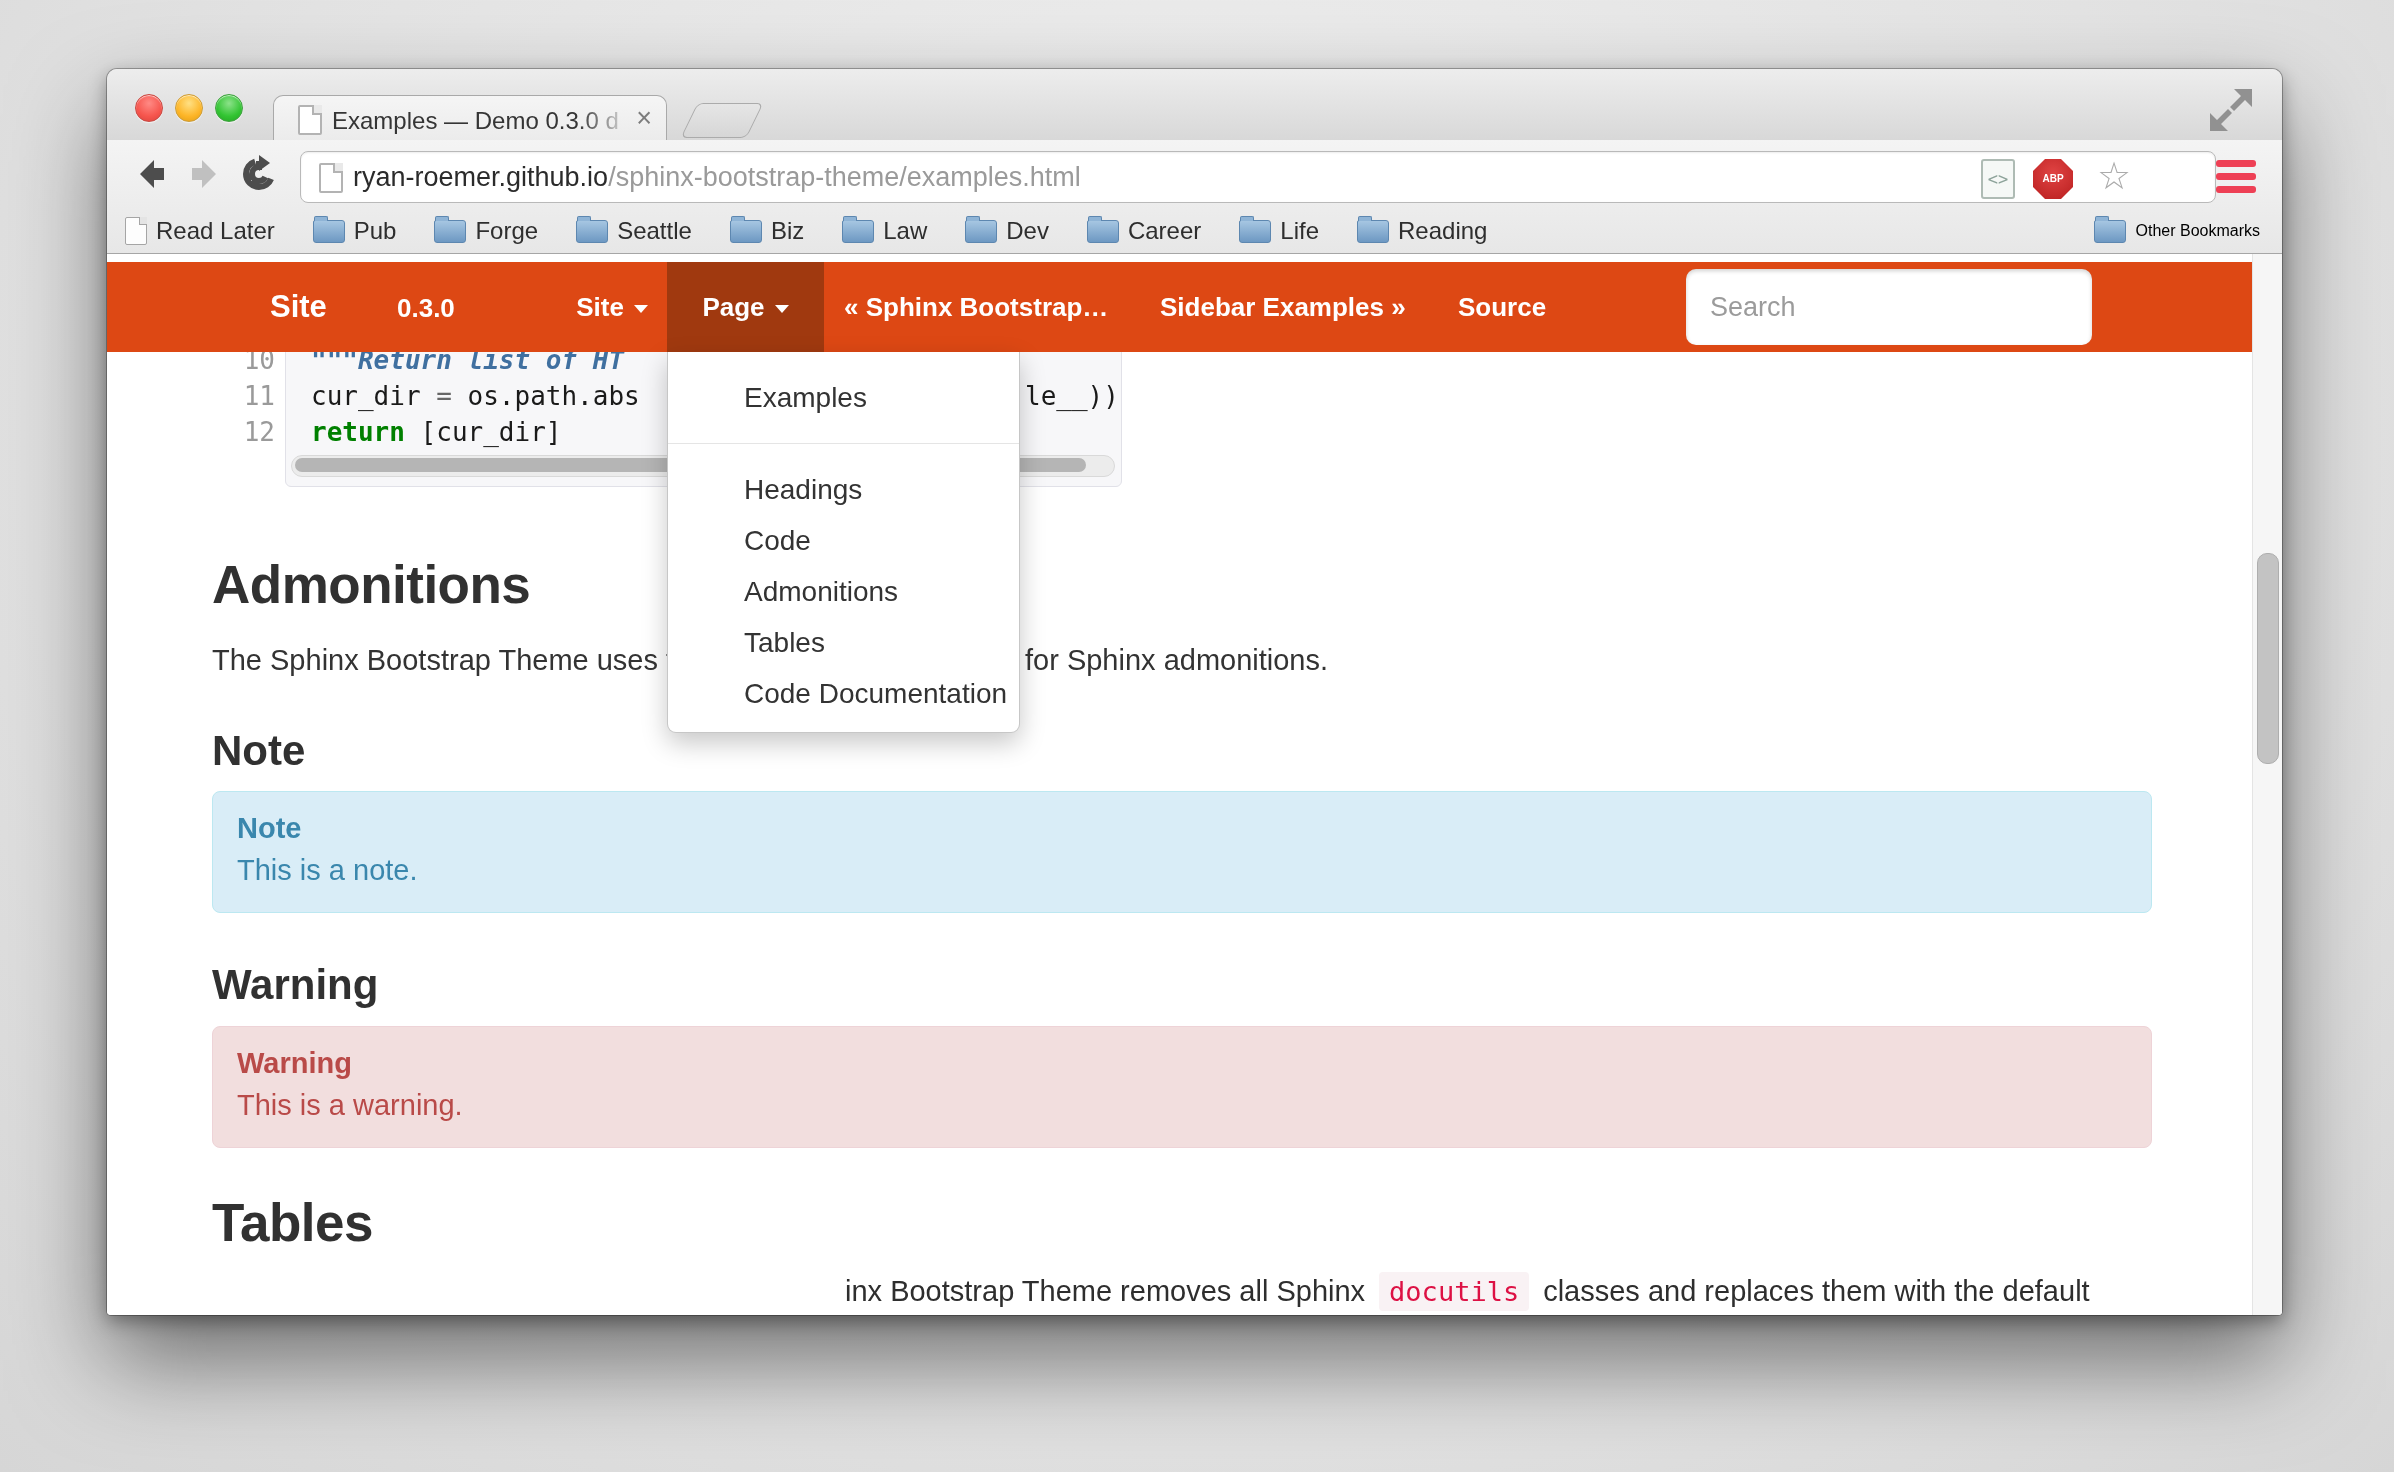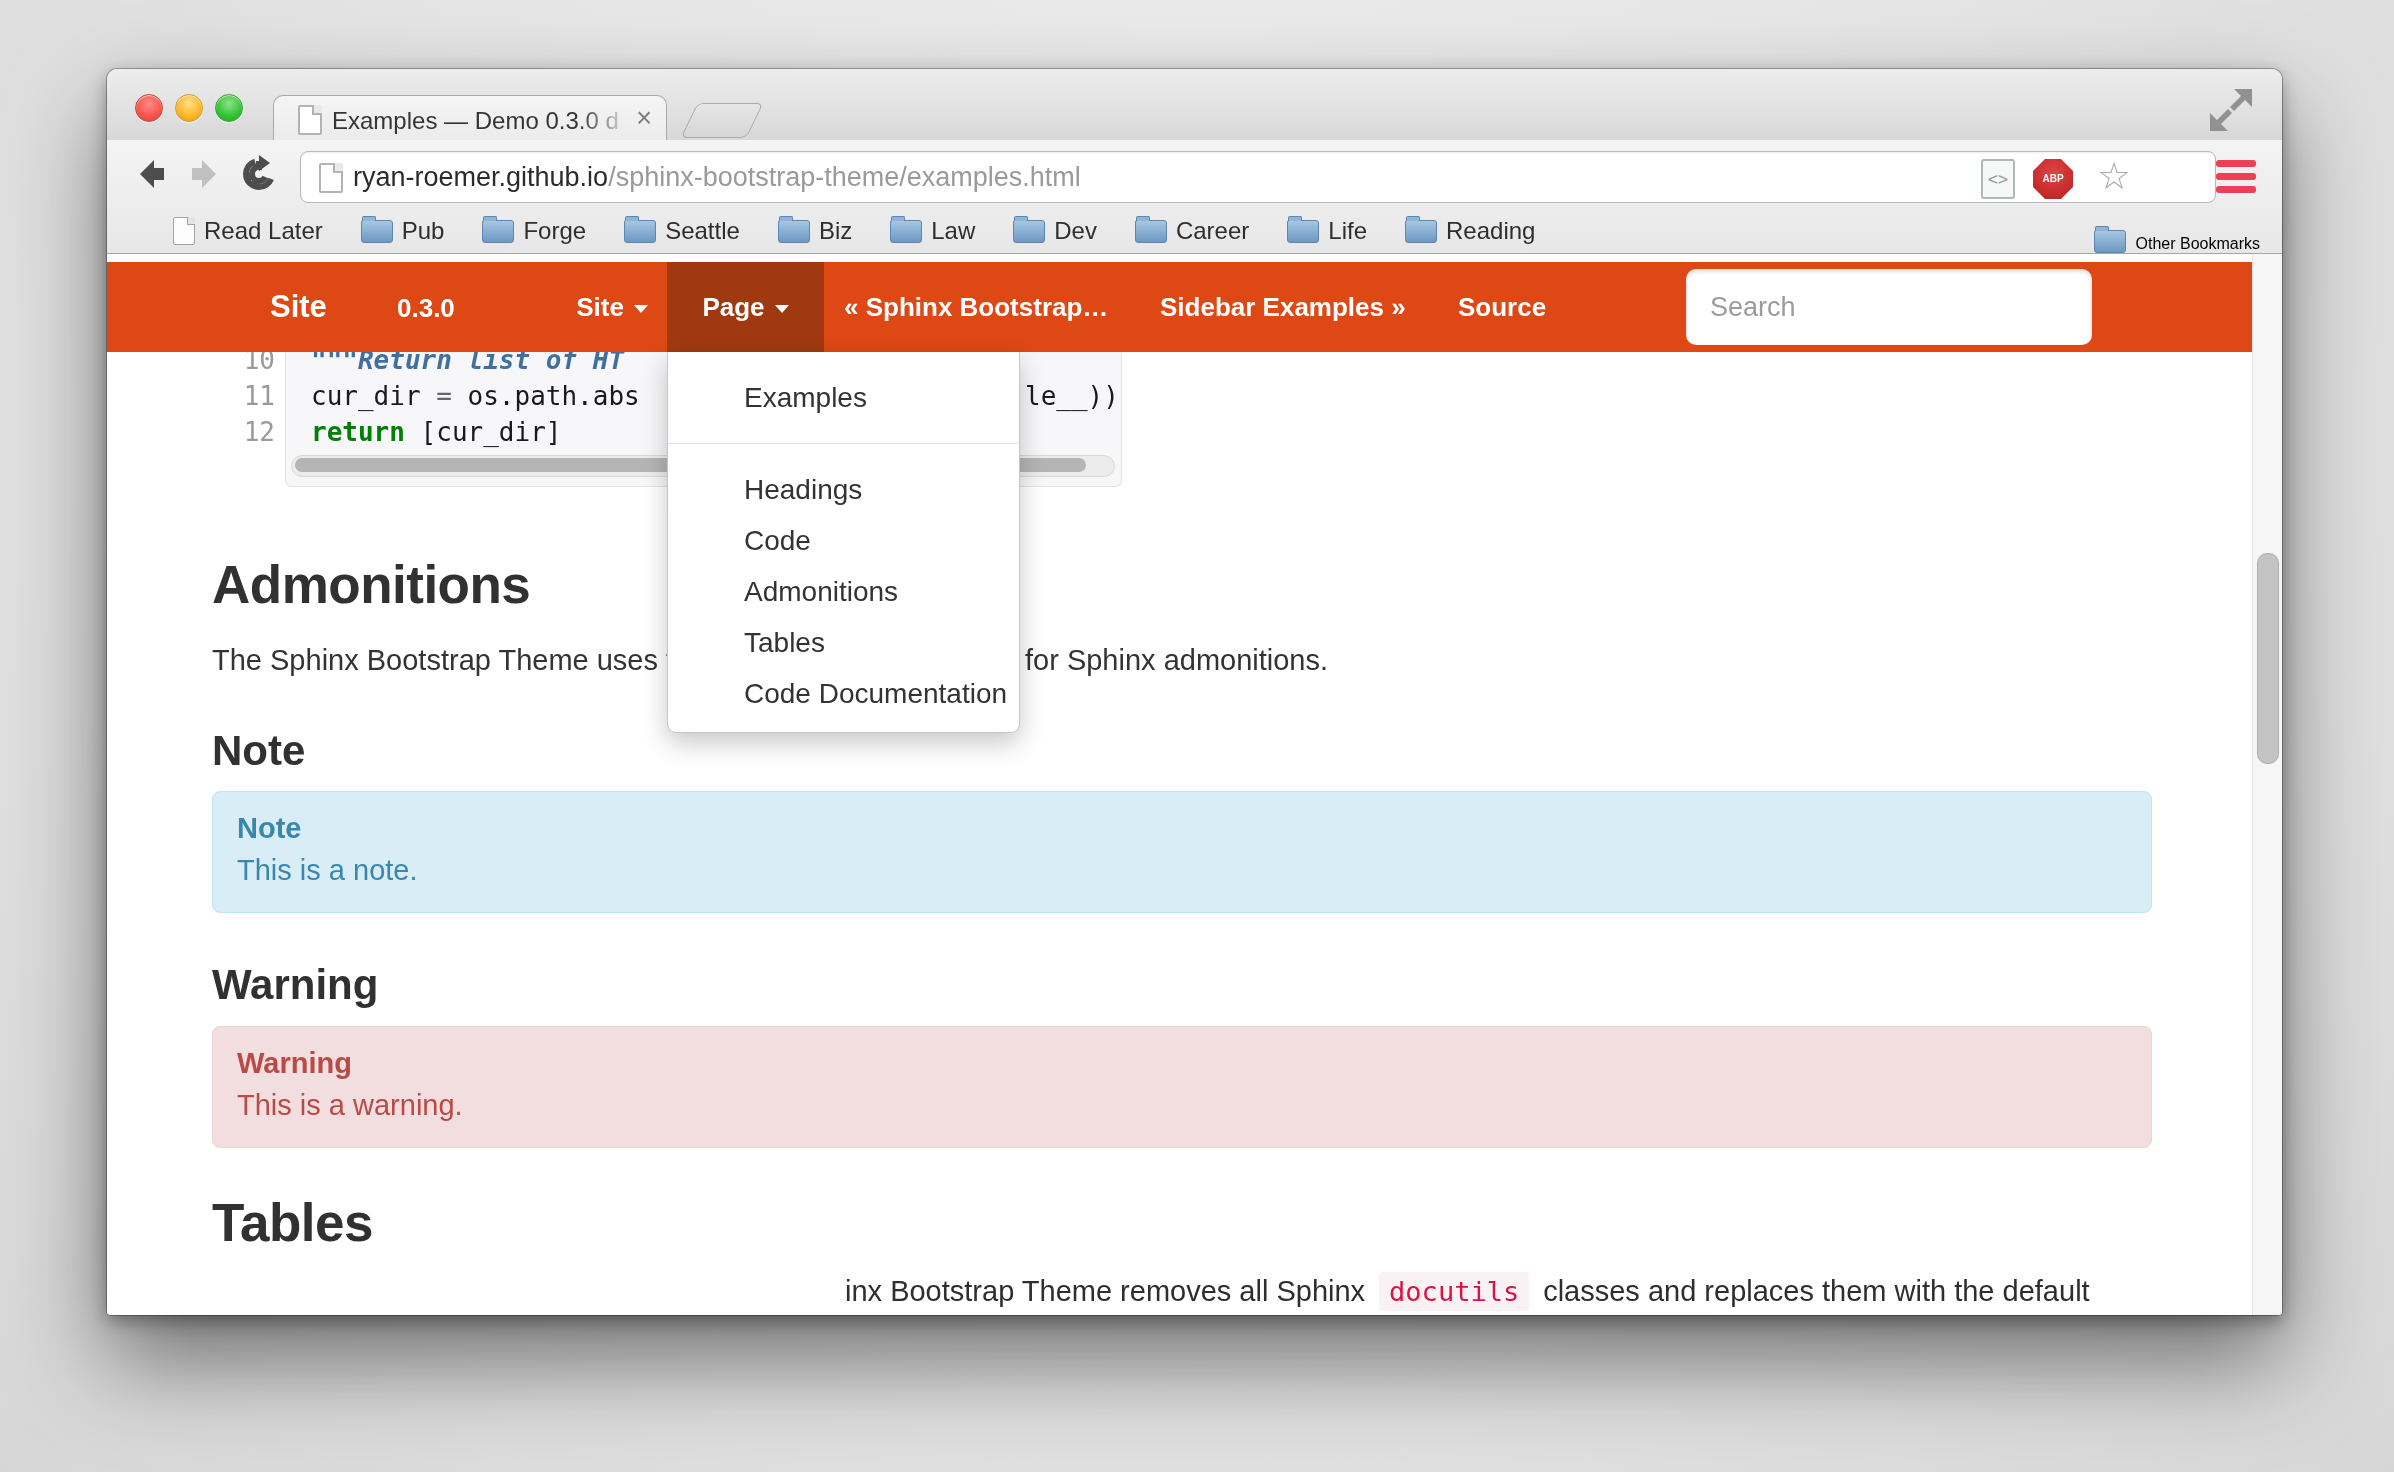--- a/index.html
+++ b/index.html
@@ -44,27 +44,27 @@
   .code-doc-icon{position:absolute;right:200px;top:7px;width:30px;height:36px;border:2px solid #aebbb4;border-radius:3px;
     color:#8da39a;font-size:17px;text-align:center;line-height:36px;font-family:"DejaVu Sans Mono",monospace;background:#f5f8f6;}
   .abp-icon{position:absolute;right:142px;top:7px;width:40px;height:40px;background:radial-gradient(circle at 50% 35%, #e04343, #b91f1f);
     clip-path:polygon(30% 0,70% 0,100% 30%,100% 70%,70% 100%,30% 100%,0 70%,0 30%);
     color:#fff;font-weight:bold;font-size:10px;text-align:center;line-height:40px;}
   .star-icon{position:absolute;right:84px;top:2px;font-size:38px;color:#ababab;}
   .menu-btn{position:absolute;right:26px;top:20px;width:40px;height:34px;}
   .menu-btn i{display:block;width:40px;height:7px;border-radius:3px;background:#ee4055;margin-bottom:6px;}
 
   
-  .bookmarks{position:absolute;left:0;top:69px;right:0;height:44px;display:flex;align-items:center;padding-left:18px;gap:38px;font-size:24px;color:#2e2e2e;margin-left:48px;}
+  .bookmarks{position:absolute;left:0;top:69px;right:0;height:44px;display:flex;align-items:center;padding-left:18px;gap:38px;font-size:24px;color:#2e2e2e;}
   .bm-item{display:flex;align-items:center;gap:9px;white-space:nowrap;}
   .folder-icon{width:30px;height:21px;background:linear-gradient(#a6c6e2,#6d98c2);border:1px solid #5d87b0;border-radius:2px 3px 3px 3px;position:relative;}
   .folder-icon::before{content:"";position:absolute;left:0;top:-5px;width:12px;height:4px;background:#8fb4d6;border:1px solid #5d87b0;border-bottom:none;border-radius:2px 2px 0 0;}
   .page-icon-sm{width:20px;height:26px;background:#fdfdfd;border:1px solid #a5a5a5;border-radius:2px;position:relative;}
   .page-icon-sm::after{content:"";position:absolute;right:-1px;top:-1px;width:7px;height:7px;background:#e4e4e4;border-left:1px solid #a5a5a5;border-bottom:1px solid #a5a5a5;}
-  .other-bm{position:absolute;right:22px;top:0;height:44px;display:flex;align-items:flex-end;gap:10px;}
+  .other-bm{position:absolute;right:22px;top:0;height:44px;display:flex;align-items:center;gap:10px;}
 
   
   .viewport{position:absolute;left:0;top:185px;width:2175px;height:1061px;background:#fff;overflow:hidden;border-radius:0 0 4px 4px;}
 
   
   .v-scroll-track{position:absolute;left:2145px;top:0;width:30px;height:1061px;background:#f6f6f6;border-left:1px solid #e4e4e4;z-index:15;}
   .v-scroll-thumb{position:absolute;left:4px;top:299px;width:20px;height:209px;border-radius:10px;background:#c3c3c3;border:1px solid #aeaeae;}
 
   
   .navbar{position:absolute;left:0;top:8px;width:2145px;height:90px;background:#DD4814;z-index:10;color:#fff;}

